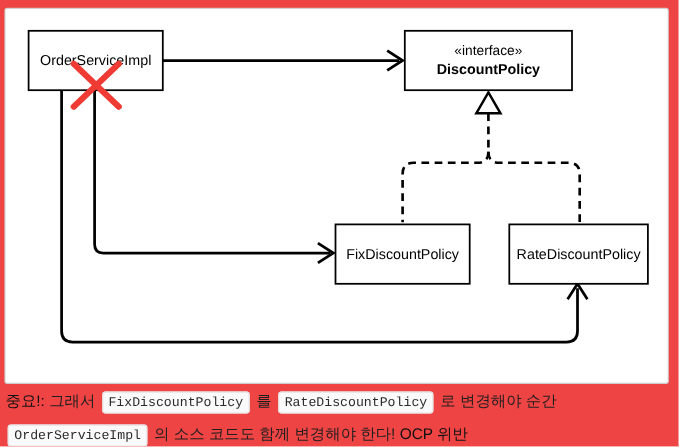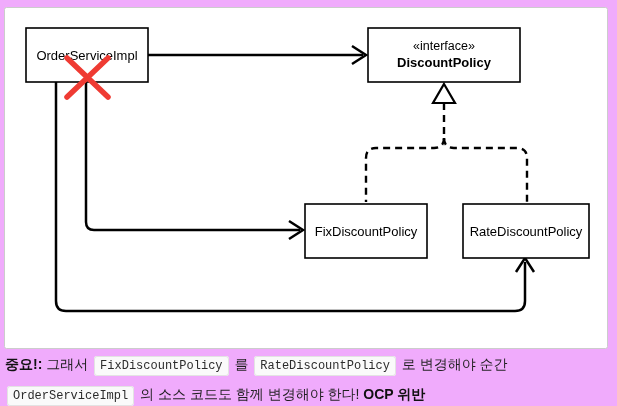--- a/index.html
+++ b/index.html
@@ -1,20 +1,20 @@
 <!DOCTYPE html>
 <html><head>
 <meta charset="utf-8">
 <style>
   html, body { margin: 0; padding: 0; background: #ffffff; }
   .page {
     position: relative;
     width: 617px;
     height: 406px;
-    background: #f0abfc;
+    background: #ef4444;
     font-family: "Liberation Sans", "DejaVu Sans", sans-serif;
     overflow: hidden;
   }
   .diagram-wrap { position: absolute; left: 0; top: 0; width: 617px; height: 349px; }
   svg { display: block; }
 
   .frame { fill: #ffffff; stroke: #cccccc; stroke-width: 1; }
   .node  { fill: #ffffff; stroke: #000000; stroke-width: 1.6; }
   .nlabel {
     font-family: "Liberation Sans", "DejaVu Sans", sans-serif;
@@ -29,21 +29,21 @@
   .xmark { fill: none; stroke-width: 5.5; stroke-linecap: round; }
 
   .caption {
     position: absolute;
     left: 4px; top: 348px;
     width: 610px;
     margin: 0; padding: 2px 0 0 1px;
     font-size: 14px; line-height: 28px;
     color: #1f1f1f;
   }
-  .caption strong { font-weight: bold; color: #111111; margin-top: 32px; }
+  .caption strong { font-weight: normal; color: #111111; margin-top: 32px; }
   .caption code {
     font-family: "Liberation Mono", "DejaVu Sans Mono", monospace;
     font-size: 12px;
     color: #2b2b2b;
     background: #fafafa;
     border: 1px solid #e3e3e3;
     border-radius: 3px;
     padding: 2px 5px;
     margin: 0 2px;
     white-space: nowrap;

